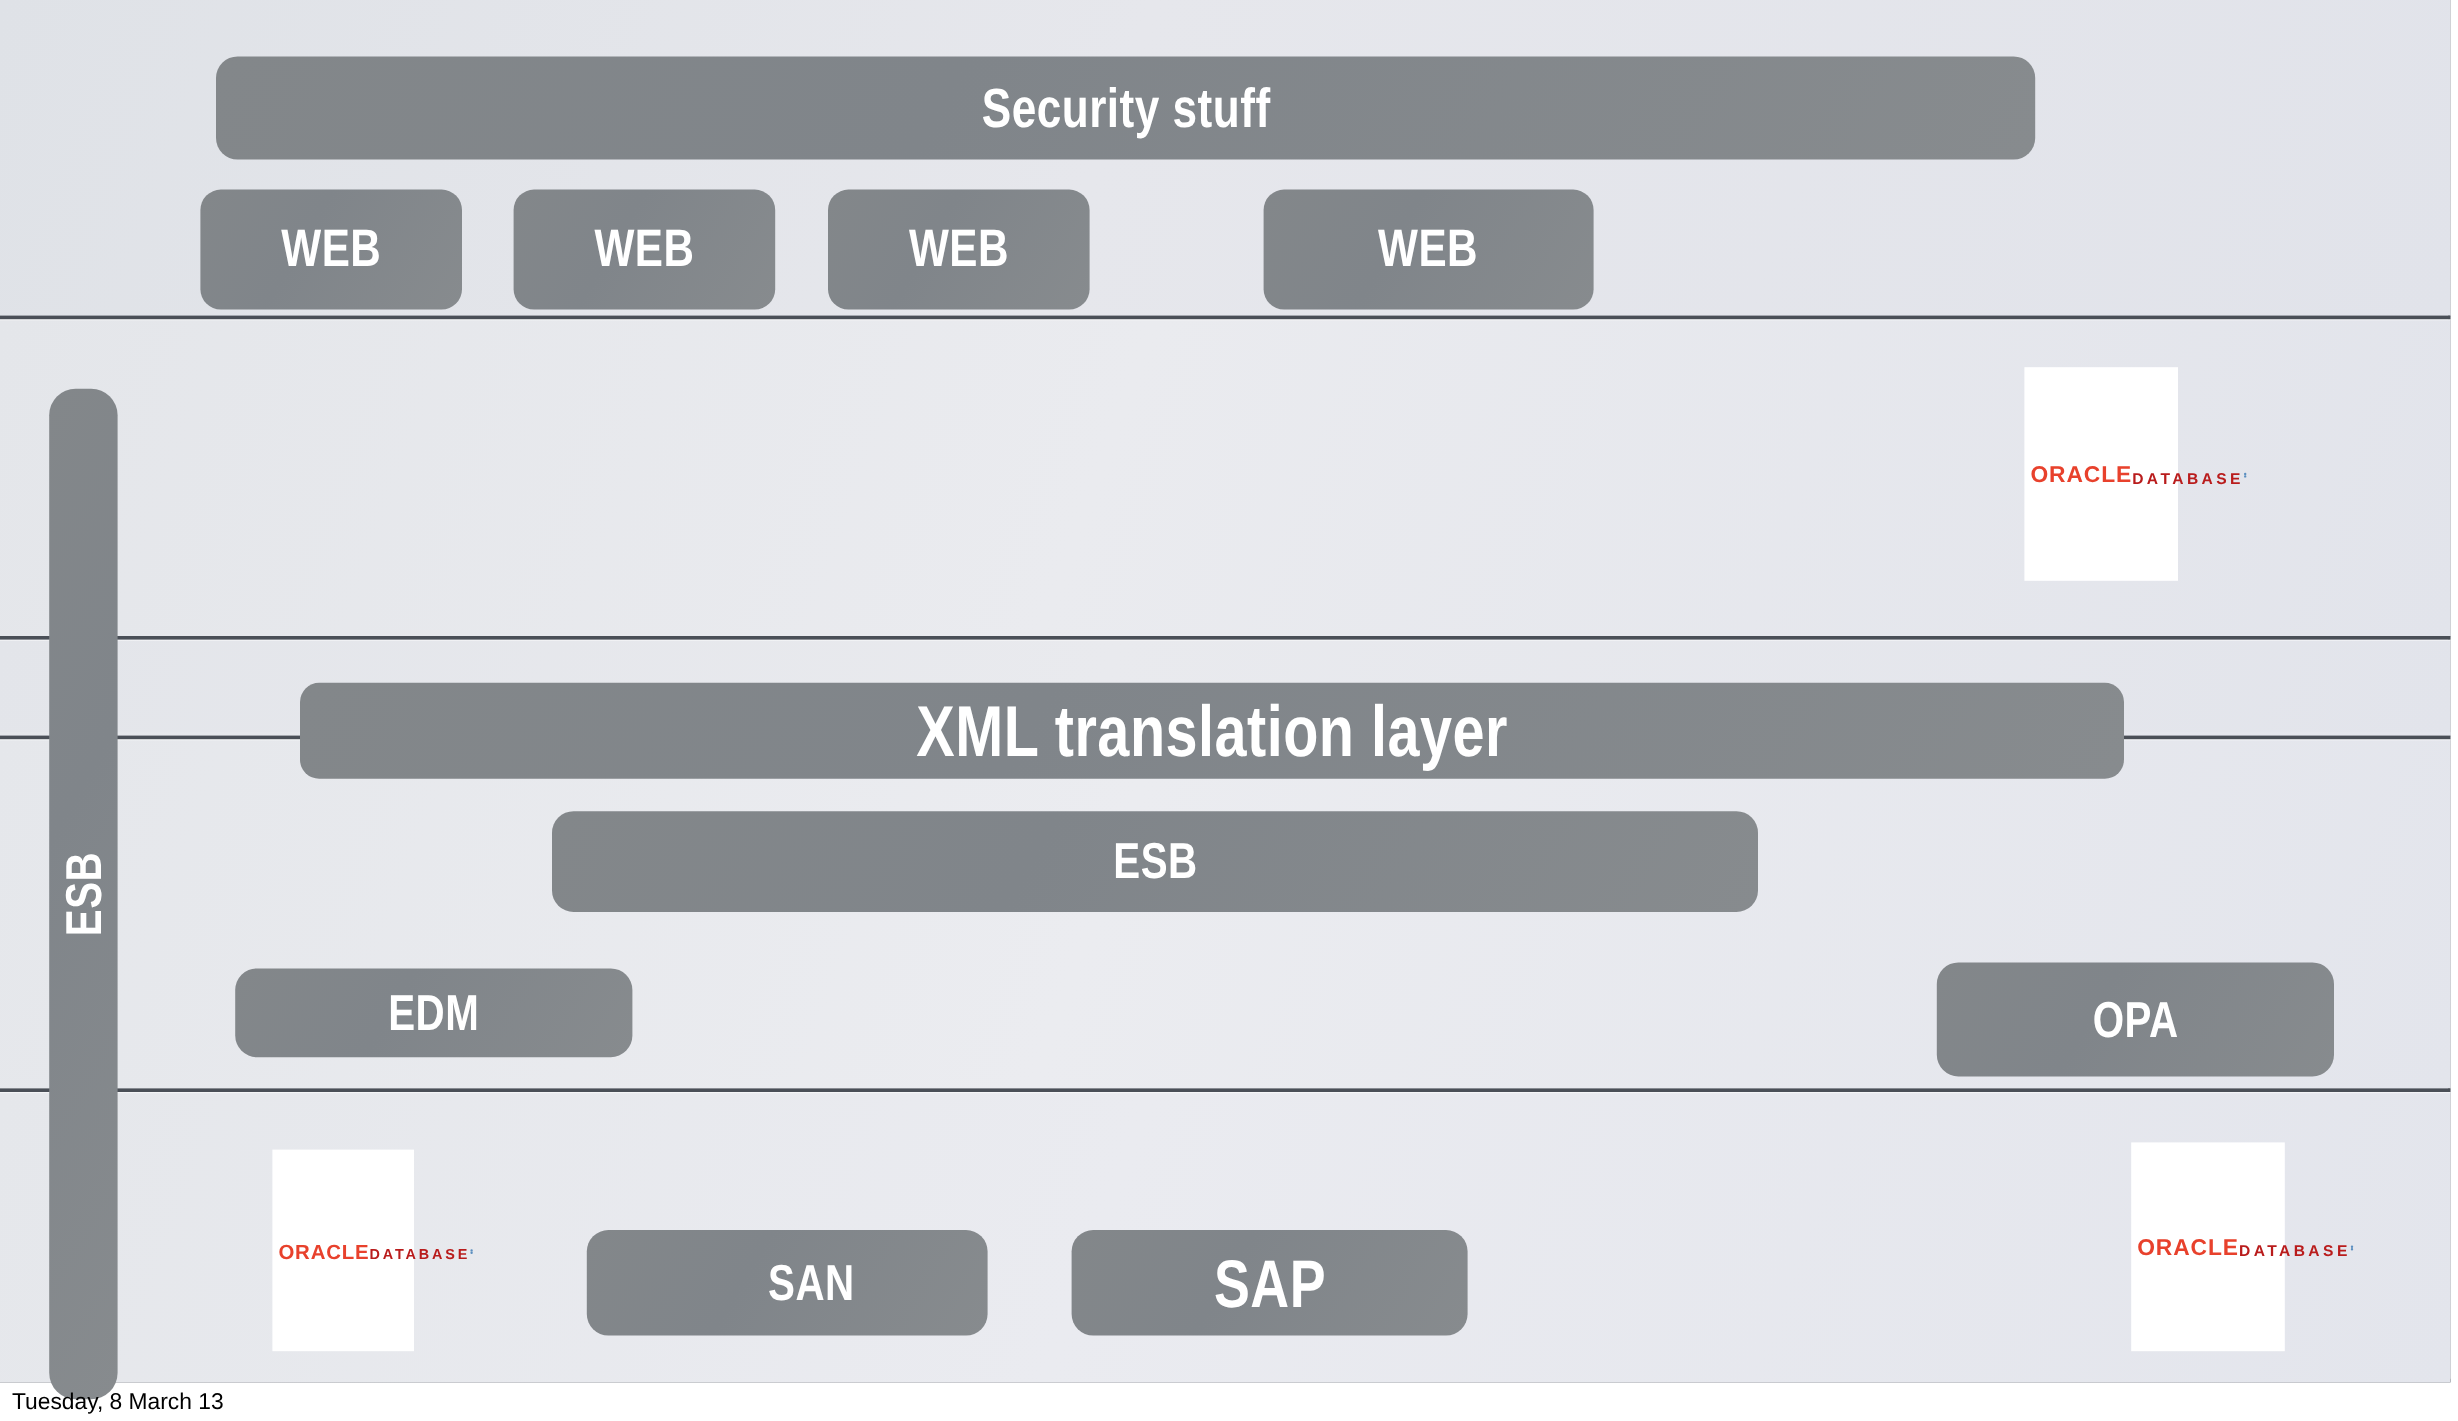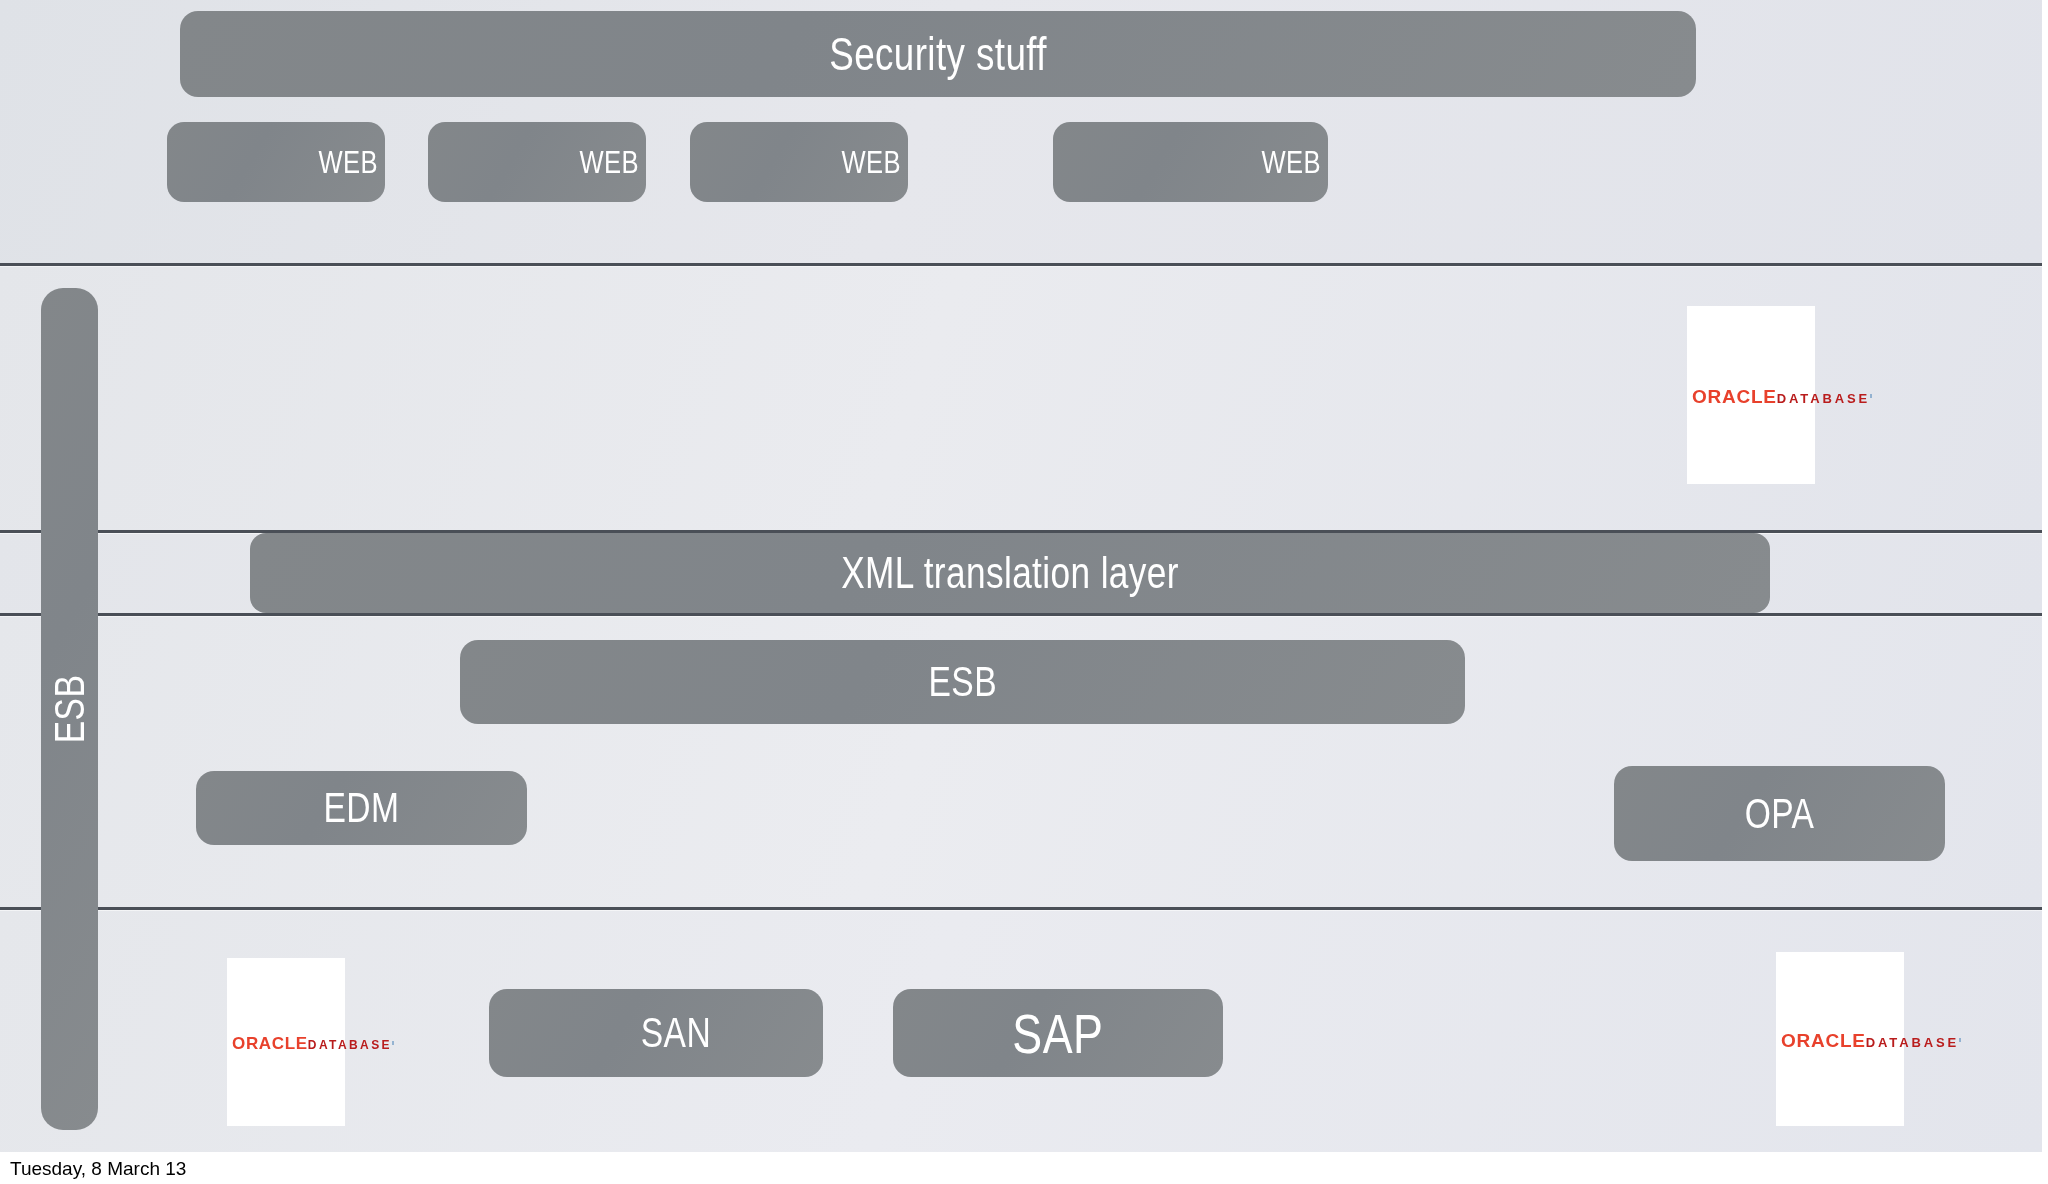--- a/index.html
+++ b/index.html
@@ -54,43 +54,44 @@
   
   .pill {
     position: absolute;
     background: linear-gradient(120deg, #83878a 0%, #80858a 40%, #878b8e 100%);
     border-radius: 16px;
     color: #ffffff;
     display: flex;
     align-items: center;
     justify-content: center;
     font-family: "Liberation Sans", sans-serif;
-    font-weight: 400;
+    font-weight: 700;
     letter-spacing: 0.5px;
     white-space: nowrap;
     box-sizing: border-box;
+    margin-top: 36px;
   }
   .pill span {
     display: block;
     transform: scaleX(0.80);
     transform-origin: center center;
   }
 
   
   #pill-security { left: 180px; top: 11px; width: 1516px; height: 86px; font-size: 46px; border-radius: 18px; }
 
   
-  .pill-web { top: 122px; width: 218px; height: 80px; font-size: 32px; border-radius: 17px; justify-content: flex-end; }
+  .pill-web { top: 122px; width: 218px; height: 100px; font-size: 44px; border-radius: 17px; }
   #pill-web-0 { left: 167px; }
   #pill-web-1 { left: 428px; }
   #pill-web-2 { left: 690px; }
   #pill-web-3 { left: 1053px; width: 275px; }
 
   
-  #pill-xml { left: 250px; top: 533px; width: 1520px; height: 80px; font-size: 44px; border-radius: 16px; }
+  #pill-xml { left: 250px; top: 533px; width: 1520px; height: 80px; font-size: 60px; border-radius: 16px; }
 
   
   #pill-esb-h { left: 460px; top: 640px; width: 1005px; height: 84px; font-size: 42px; border-radius: 18px; }
 
   
   #pill-edm { left: 196px; top: 771px; width: 331px; height: 74px; font-size: 42px; border-radius: 18px; }
   #pill-opa { left: 1614px; top: 766px; width: 331px; height: 95px; font-size: 42px; border-radius: 18px; }
 
   
   #pill-san { left: 489px; top: 989px; width: 334px; height: 88px; font-size: 42px; border-radius: 18px; padding-left: 40px; }

